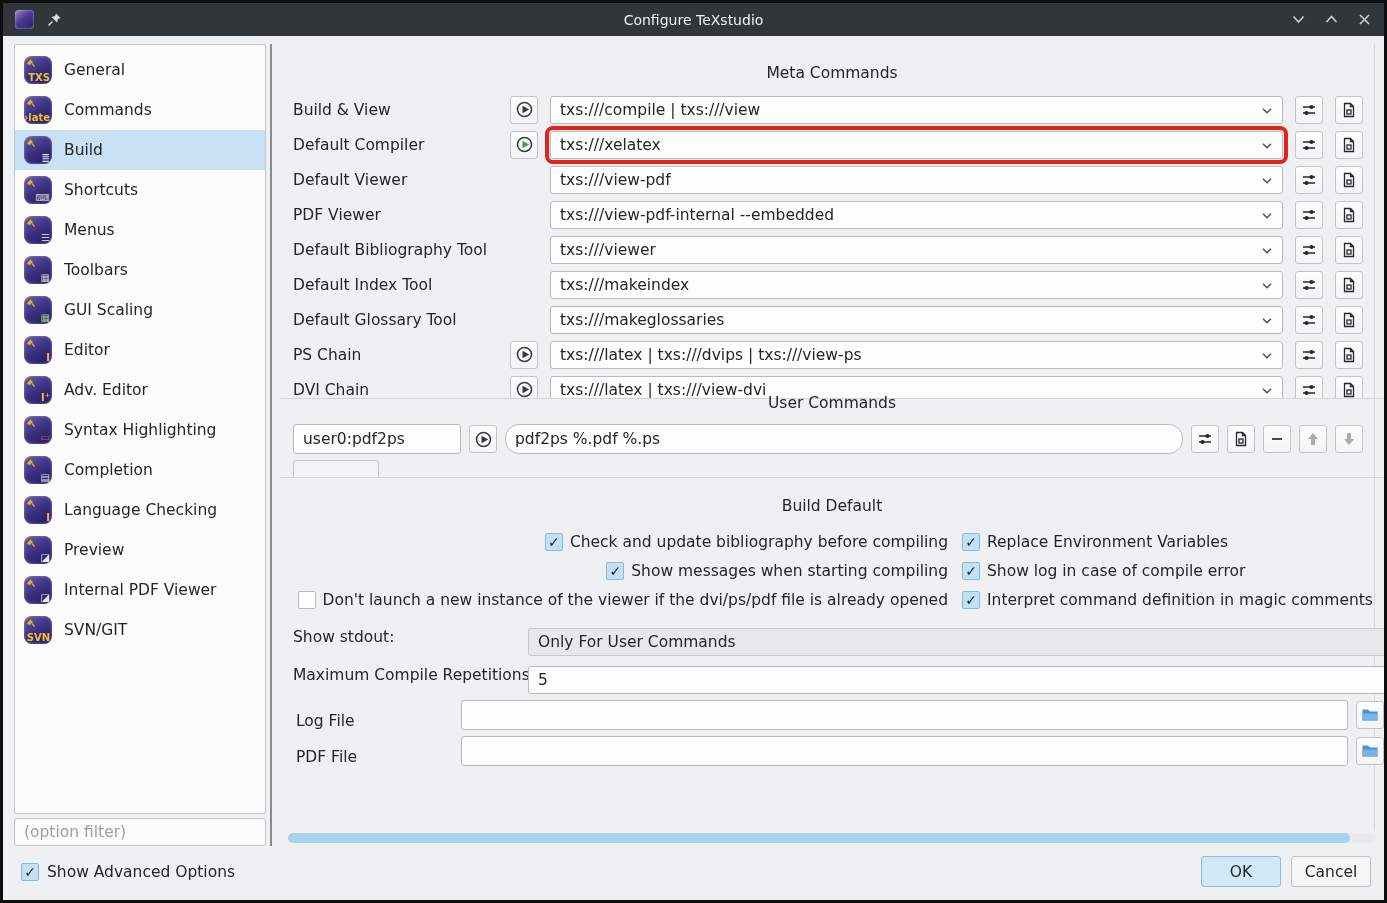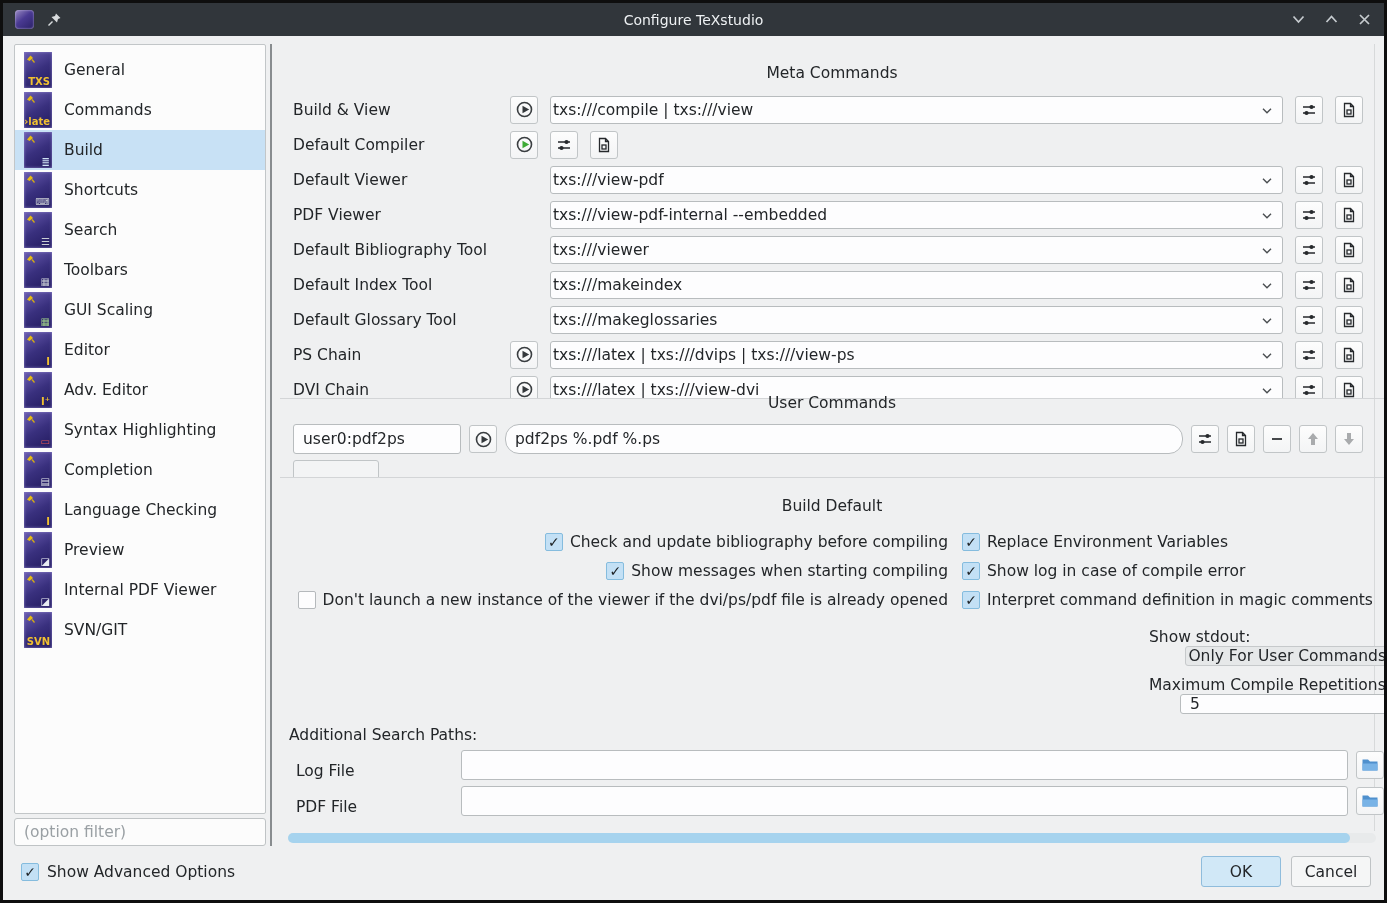--- a/index.html
+++ b/index.html
@@ -14,21 +14,21 @@
   .tb-title{position:absolute;left:0;right:0;text-align:center;color:#eef1f3;font-size:14px;}
   .tb-btns{margin-left:auto;display:flex;gap:17px;z-index:1;}
   .tb-btn{width:16px;height:16px;display:flex;align-items:center;justify-content:center;cursor:default;}
   
   .dlg-body{position:absolute;top:33px;left:0;right:0;bottom:0;}
   
   .sidebar{position:absolute;left:11px;top:8px;width:252px;height:770px;background:#fcfcfc;
     border:1px solid #c2c6c8;border-radius:2px;box-sizing:border-box;padding-top:5px;overflow:hidden;}
   .side-item{display:flex;align-items:center;gap:12px;height:40px;padding:0 9px;}
   .side-item.selected{background:#c8e1f5;}
-  .side-icon{width:28px;height:36px;border-radius:0;flex:none;position:relative;
+  .side-icon{width:28px;height:28px;border-radius:8px;flex:none;position:relative;
     background:linear-gradient(150deg,#6a5cb0 0%,#39307e 50%,#221a5e 100%);box-shadow:inset 0 0 3px #8d82c8;}
   .side-icon svg{position:absolute;top:1px;left:1px;}
   .glyph{position:absolute;right:2px;bottom:1px;font-size:10px;line-height:10px;font-weight:bold;
     font-family:"DejaVu Sans",sans-serif;}
   .side-label{white-space:nowrap;}
   .option-filter{position:absolute;left:11px;top:782px;width:252px;height:28px;box-sizing:border-box;
     border:1px solid #bfc3c5;border-radius:3px;background:#fcfcfc;padding:0 9px;font:inherit;color:#232629;}
   .option-filter::placeholder{color:#9aa0a4;}
   .splitter{position:absolute;left:267px;top:8px;width:2px;height:802px;background:#888c8f;}
   
@@ -40,21 +40,21 @@
   #build-section{top:455px;height:340px;}
   .sec-heading{text-align:center;padding-top:6px;}
   
   #meta-rows{margin-top:10px;}
   .meta-row{display:flex;align-items:center;height:35px;padding:0 21px 0 13px;gap:12px;}
   .row-label{width:205px;flex:none;white-space:nowrap;}
   .play-slot{width:28px;height:28px;flex:none;}
   .icon-btn{width:28px;height:28px;flex:none;box-sizing:border-box;border:1px solid #c1c5c7;border-radius:3px;
     background:linear-gradient(#fdfdfd,#f3f4f5);display:flex;align-items:center;justify-content:center;padding:0;cursor:default;}
   .combo{flex:1;min-width:0;height:28px;box-sizing:border-box;border:1px solid #b8bcbe;border-radius:3px;
-    background:#fdfdfe;display:flex;align-items:center;padding:0 26px 0 2px;position:relative;}
+    background:#fdfdfe;display:flex;align-items:center;padding:0 26px 0 9px;position:relative;}
   .combo-text{white-space:nowrap;overflow:hidden;}
   .chev{position:absolute;right:9px;top:10px;line-height:0;}
   .combo.highlighted{outline:4px solid #e0241c;outline-offset:1px;}
   
   .uc-row{display:flex;align-items:center;gap:8px;margin-top:12px;padding:0 21px 0 13px;}
   .text-input{height:30px;box-sizing:border-box;border:1px solid #b8bcbe;border-radius:3px;background:#fdfdfe;
     padding:0 9px;font:inherit;color:#232629;}
   .uc-name{width:168px;flex:none;}
   .uc-cmd{flex:1;min-width:0;border-radius:14px;}
   .add-clipped{margin:6px 0 0 13px;width:86px;height:30px;box-sizing:border-box;border:1px solid #c1c5c7;
@@ -63,21 +63,21 @@
   .cb-grid{margin-top:12px;}
   .cb-row{display:flex;gap:14px;height:29px;align-items:center;}
   .cb-cell{display:flex;align-items:center;gap:7px;min-width:0;}
   .cb-cell.left{width:668px;flex:none;justify-content:flex-end;padding-left:13px;box-sizing:border-box;}
   .cb-cell.right{flex:1;overflow:hidden;}
   .cb-cell span.cb-label{white-space:nowrap;}
   .checkbox{width:18px;height:18px;box-sizing:border-box;border-radius:2px;flex:none;display:flex;
     align-items:center;justify-content:center;font-size:14px;font-weight:bold;color:#202427;}
   .checkbox.checked{background:#c3e0f5;border:1px solid #85bcde;}
   .checkbox.unchecked{background:#fdfdfe;border:1px solid #b5b9bc;}
-  .form-row{display:flex;align-items:flex-end;margin-top:10px;flex-direction:column;}
+  .form-row{display:flex;align-items:flex-start;margin-top:10px;}
   #stdout-row{margin-top:14px;}
   .form-label{width:248px;flex:none;padding-left:13px;box-sizing:border-box;white-space:nowrap;}
   .combo.flat{background:#e6e8e9;border-color:#c6c9cb;padding-right:9px;}
   .stretch{flex:1;margin-right:-12px;}
   input.stretch{height:28px;}
   .paths-label{margin:12px 0 0 9px;}
   .path-row{display:flex;align-items:center;gap:8px;margin-top:6px;}
   .path-label{width:157px;flex:none;margin-left:16px;white-space:nowrap;margin-top:11px;}
   .path-input{flex:1;min-width:0;}
   .folder-btn{background:linear-gradient(#fdfdfd,#f3f4f5);}
@@ -170,21 +170,21 @@
             <span class="side-label">Shortcuts</span>
           </div>
           <div class="side-item">
             <span class="side-icon">
               <svg width="12" height="12" viewBox="0 0 12 12">
                 <path d="M2 6.5 L5.5 2.5 L8 5 L4.5 8 Z" fill="#e6bb13"></path>
                 <path d="M7 6.5 L9.5 9.5" stroke="#d8ae10" stroke-width="1.2"></path>
               </svg>
               <span class="glyph" style="color: rgb(201, 206, 212);">☰</span>
             </span>
-            <span class="side-label">Search</span>
+            <span class="side-label">Menus</span>
           </div>
           <div class="side-item">
             <span class="side-icon">
               <svg width="12" height="12" viewBox="0 0 12 12">
                 <path d="M2 6.5 L5.5 2.5 L8 5 L4.5 8 Z" fill="#e6bb13"></path>
                 <path d="M7 6.5 L9.5 9.5" stroke="#d8ae10" stroke-width="1.2"></path>
               </svg>
               <span class="glyph" style="color: rgb(201, 206, 212);">▦</span>
             </span>
             <span class="side-label">Toolbars</span>
@@ -323,20 +323,26 @@
             <div class="meta-row">
               <span class="row-label">Default Compiler</span>
               <span class="play-slot">
                 <button class="icon-btn">
                   <svg width="19" height="19" viewBox="0 0 19 19">
                     <circle cx="9.5" cy="9.5" r="7" fill="none" stroke="#3a3e41" stroke-width="1.6"></circle>
                     <path d="M7.5 5.8 L14.2 9.5 L7.5 13.2 Z" fill="#3daa35"></path>
                   </svg>
                 </button>
               </span>
+              <div class="combo highlighted">
+                <span class="combo-text">txs:///xelatex</span>
+                <span class="chev"><svg width="12" height="8" viewBox="0 0 12 8">
+                    <path d="M2 1.8 L6 5.8 L10 1.8" stroke="#4a4e51" stroke-width="1.4" fill="none"></path>
+                  </svg></span>
+              </div>
               <button class="icon-btn">
                 <svg width="18" height="18" viewBox="0 0 18 18">
                   <path d="M3 6 H15 M3 12 H15" stroke="#26292c" stroke-width="1.4"></path>
                   <circle cx="11.5" cy="6" r="2.1" fill="#26292c"></circle>
                   <circle cx="6.5" cy="12" r="2.1" fill="#26292c"></circle>
                 </svg>
               </button>
               <button class="icon-btn">
                 <svg width="18" height="18" viewBox="0 0 18 18">
                   <path d="M4.5 2.5 H10.5 L13.5 5.5 V15.5 H4.5 Z M10.5 2.5 V5.5 H13.5" fill="none" stroke="#26292c" stroke-width="1.3"></path>
@@ -605,21 +611,20 @@
           <div class="combo flat stretch">
             <span class="combo-text">Only For User Commands</span>
           </div>
         </div>
 
         <div class="form-row">
           <span class="form-label">Maximum Compile Repetitions:</span>
           <input class="text-input stretch" value="5" style="">
         </div>
 
-        <div class="paths-label">Additional Search Paths:</div>
         <div id="path-rows">
             <div class="path-row">
               <span class="path-label">Log File</span>
               <input class="text-input path-input" value="" style="">
               <button class="icon-btn folder-btn">
                 <svg width="20" height="18" viewBox="0 0 20 18">
                   <path d="M2.5 3.5 H8 L10 5.5 H17.5 V14.5 H2.5 Z" fill="#4f90cd"></path>
                   <path d="M2.5 7.5 H17.5 V14.5 H2.5 Z" fill="#79b3e6"></path>
                 </svg>
               </button>

